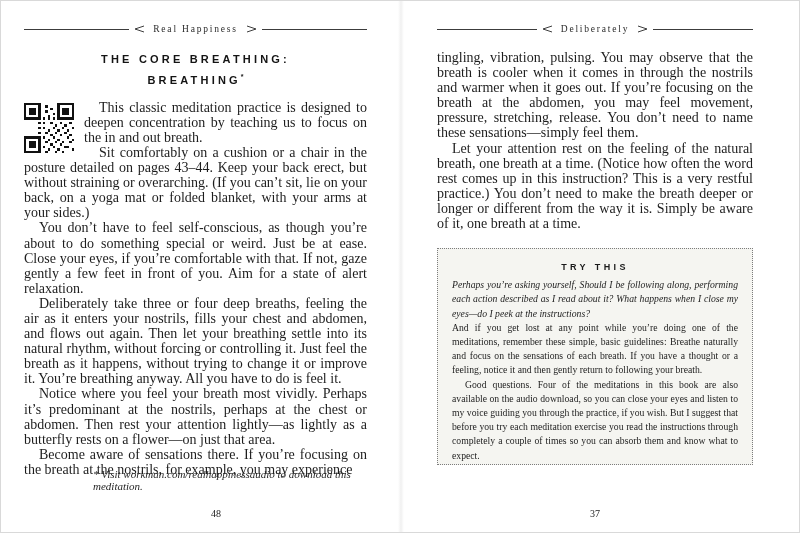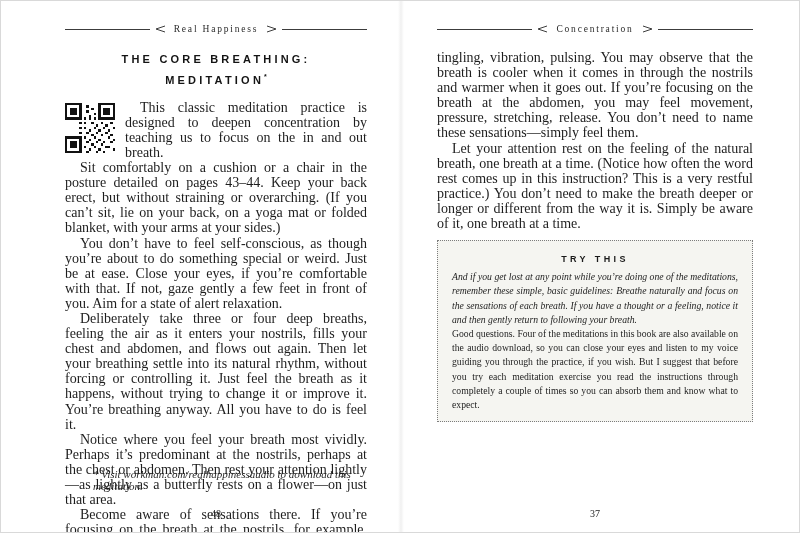--- a/index.html
+++ b/index.html
@@ -7,21 +7,21 @@
     position:relative; width:800px; height:533px; margin:0 auto;
     background:#ffffff; border:1px solid #d9d9d9; box-sizing:border-box;
     font-family:"Liberation Serif", serif; color:#1d1d1d;
     overflow:hidden;
   }
   .fold {
     position:absolute; left:397px; top:0; width:6px; height:100%;
     background:linear-gradient(90deg, rgba(0,0,0,0) 0%, rgba(0,0,0,0.06) 50%, rgba(0,0,0,0) 100%);
   }
   .page { position:absolute; top:0; width:400px; height:533px; box-sizing:border-box; }
-  .page-left  { left:0;   padding:22px 34px 0 64px; }
+  .page-left  { left:0;   padding:22px 34px 0 23px; }
   .page-right { left:400px; padding:22px 48px 0 36px; }
 
   
   .running-header { display:flex; align-items:center; gap:5px; height:12px; }
   .rh-text {
     font-size:9.5px; letter-spacing:1.8px; color:#2a2a2a;
     white-space:nowrap; padding:0 3px;
   }
   .rule { flex:1; height:1px; background:#3c3c3c; }
   .ornament { flex:0 0 auto; display:block; }
@@ -39,22 +39,22 @@
   .body p { margin:0; text-indent:15px; }
   .page-right .body { margin-top:15px; }
   .right-body p:first-child { text-indent:0; }
 
   .qr {
     float:left; width:50px; height:50px; margin:3px 10px 2px 0;
   }
 
   
   .callout {
-    margin-top:9px; border:1px dotted #7c7c7c; background:#f5f5f1;
-    padding:11px 14px 9px; box-sizing:border-box;
+    margin-top:17px; border:1px dotted #7c7c7c; background:#f5f5f1;
+    padding:11px 14px 1px; box-sizing:border-box;
   }
   .callout-kicker {
     text-align:center; font-family:"Liberation Sans", sans-serif;
     font-weight:bold; font-size:9px; letter-spacing:3.4px; color:#1a1a1a;
     margin:2px 0 6px;
   }
   .callout-title {
     text-align:center; font-weight:bold; font-size:11.5px; margin:0 0 6px; color:#111;
   }
   .callout-body { font-size:9.7px; line-height:14.2px; text-align:justify; }
@@ -88,21 +88,21 @@
       </svg>
       <span class="rh-text">Real Happiness</span>
       <svg class="ornament" width="11" height="8" viewBox="0 0 11 8">
         <path d="M1 1 L10 4 L1 7" fill="none" stroke="#3c3c3c" stroke-width="1"></path>
       </svg>
       <span class="rule"></span>
     </div>
 
     <div class="title">
       <div>THE CORE BREATHING:</div>
-      <div><span>MEDITATION</span><span class="fnmark">*</span></div>
+      <div><span>BREATHING</span><span class="fnmark">*</span></div>
     </div>
 
     <div class="body left-body">
       <svg class="qr" viewBox="0 0 21 21" shape-rendering="crispEdges">
         <rect x="0" y="0" width="21" height="21" fill="#ffffff"></rect>
         <g fill="#111111">
           <rect x="0" y="0" width="7" height="7"></rect>
             <rect x="14" y="0" width="7" height="7"></rect>
             <rect x="0" y="14" width="7" height="7"></rect>
         </g>
@@ -176,34 +176,35 @@
     <div class="page-number">48</div>
   </div>
 
   <div class="page page-right">
 
     <div class="running-header">
       <span class="rule"></span>
       <svg class="ornament" width="11" height="8" viewBox="0 0 11 8">
         <path d="M10 1 L1 4 L10 7" fill="none" stroke="#3c3c3c" stroke-width="1"></path>
       </svg>
-      <span class="rh-text">Concentration</span>
+      <span class="rh-text">Deliberately</span>
       <svg class="ornament" width="11" height="8" viewBox="0 0 11 8">
         <path d="M1 1 L10 4 L1 7" fill="none" stroke="#3c3c3c" stroke-width="1"></path>
       </svg>
       <span class="rule"></span>
     </div>
 
     <div class="body right-body">
       <span><p>tingling, vibration, pulsing. You may observe that the breath is cooler when it comes in through the nostrils and warmer when it goes out. If you’re focusing on the breath at the abdomen, you may feel movement, pressure, stretching, release. You don’t need to name these sensations—simply feel them.</p><p>Let your attention rest on the feeling of the natural breath, one breath at a time. (Notice how often the word rest comes up in this instruction? This is a very restful practice.) You don’t need to make the breath deeper or longer or different from the way it is. Simply be aware of it, one breath at a time.</p></span>
     </div>
 
     <div class="callout">
       <div class="callout-kicker">TRY THIS</div>
       <div class="callout-body">
+          <p>Perhaps you’re asking yourself, Should I be following along, performing each action described as I read about it? What happens when I close my eyes—do I peek at the instructions?</p>
           <p>And if you get lost at any point while you’re doing one of the meditations, remember these simple, basic guidelines: Breathe naturally and focus on the sensations of each breath. If you have a thought or a feeling, notice it and then gently return to following your breath.</p>
           <p>Good questions. Four of the meditations in this book are also available on the audio download, so you can close your eyes and listen to my voice guiding you through the practice, if you wish. But I suggest that before you try each meditation exercise you read the instructions through completely a couple of times so you can absorb them and know what to expect.</p>
         </div>
     </div>
 
     <div class="page-number">37</div>
   </div>
 
   <div class="fold"></div>
 </div>

